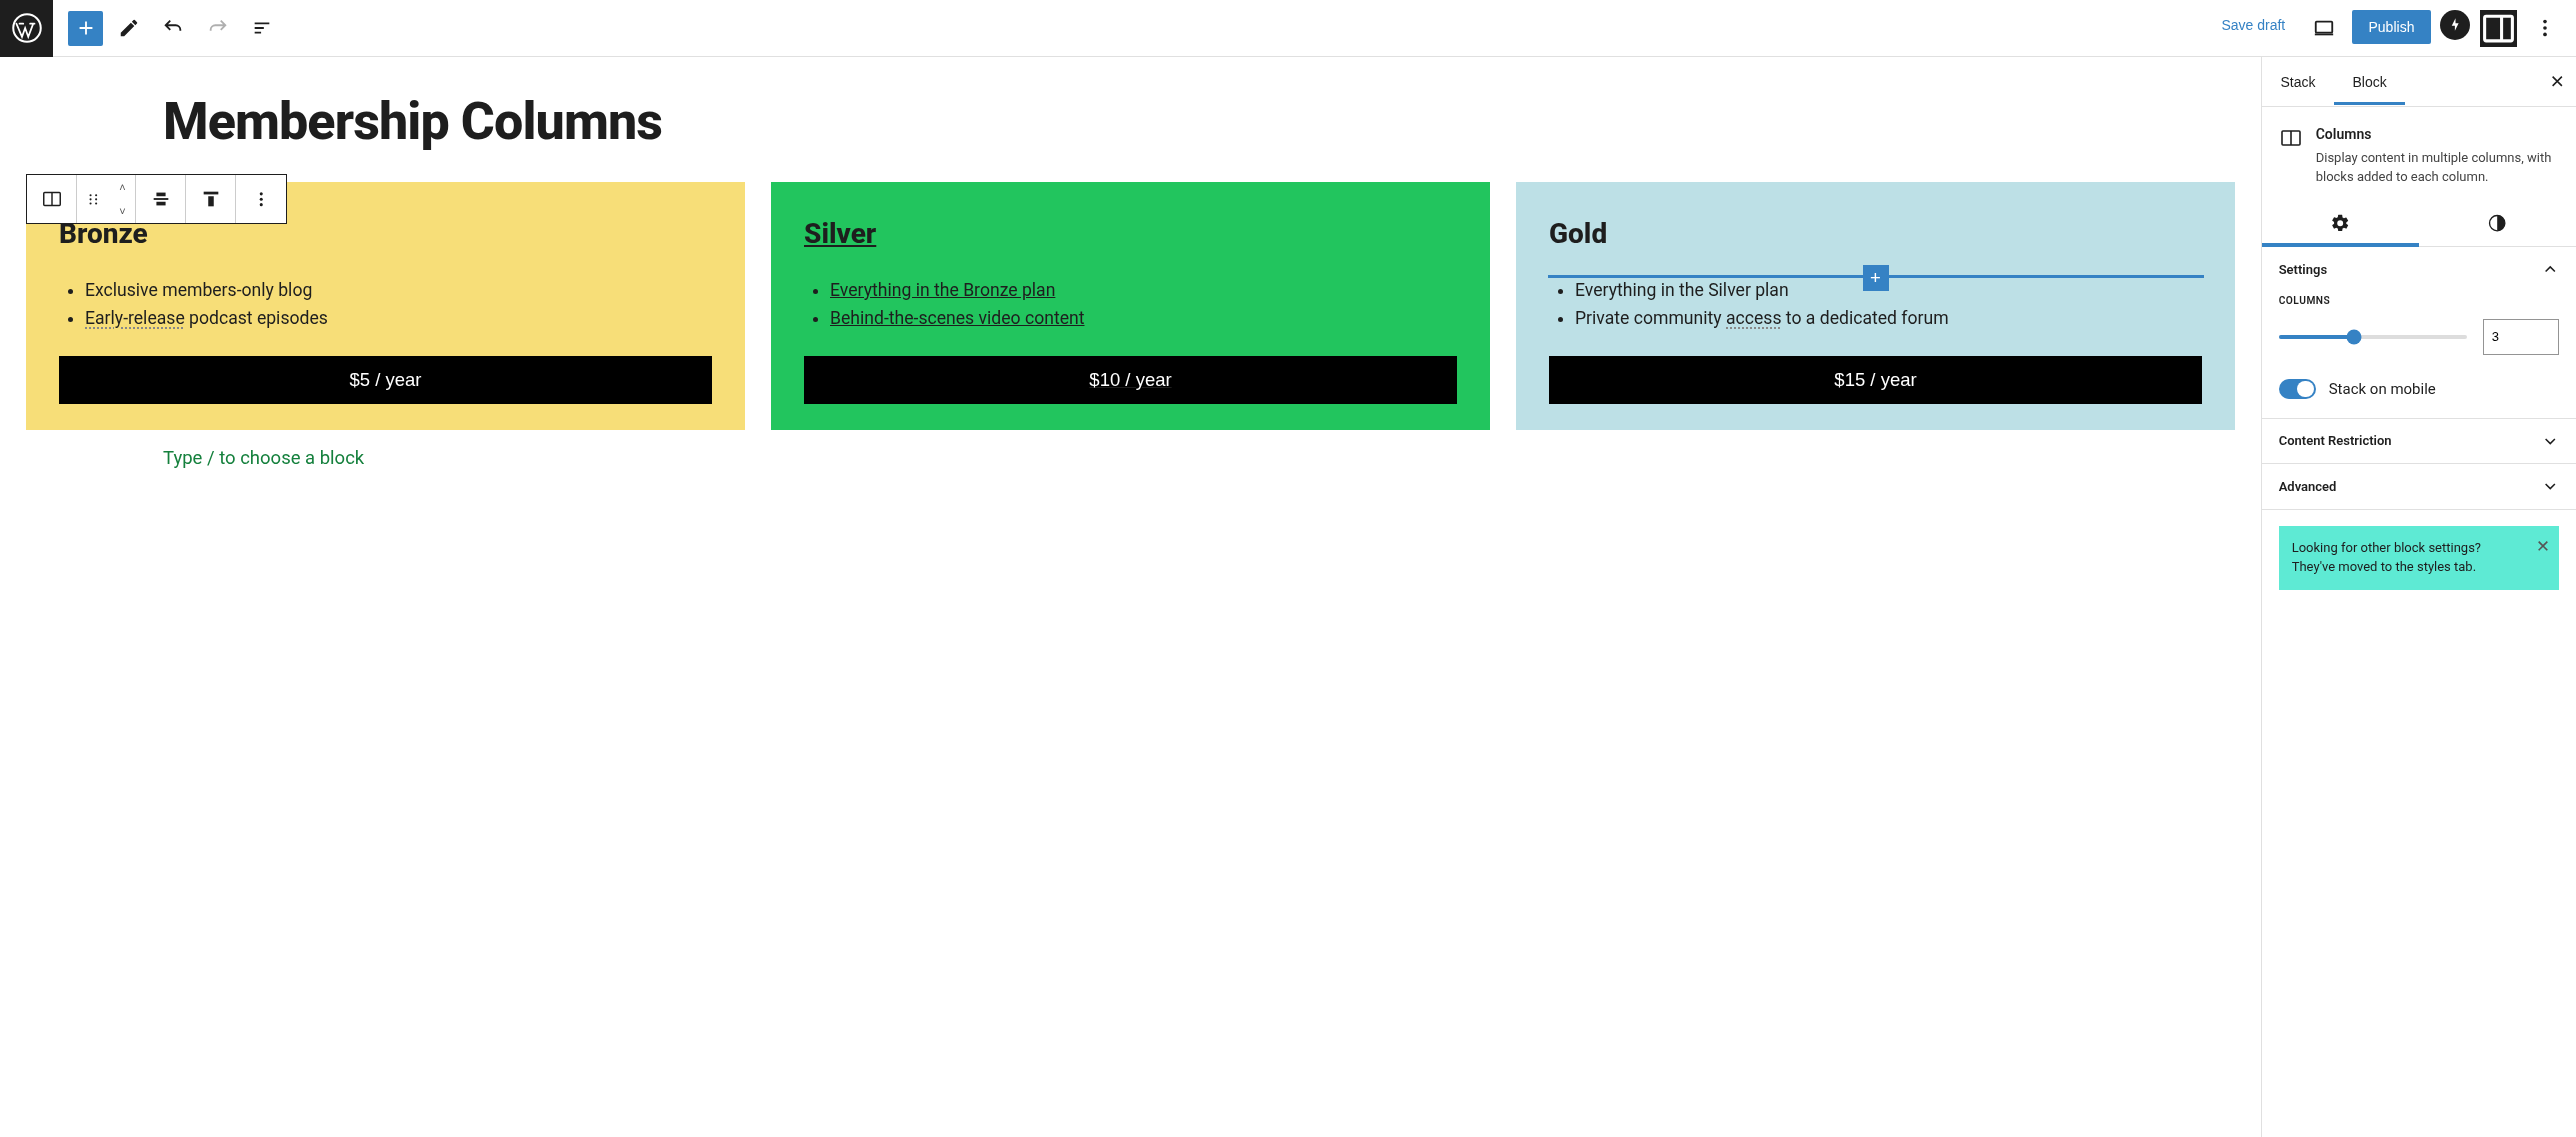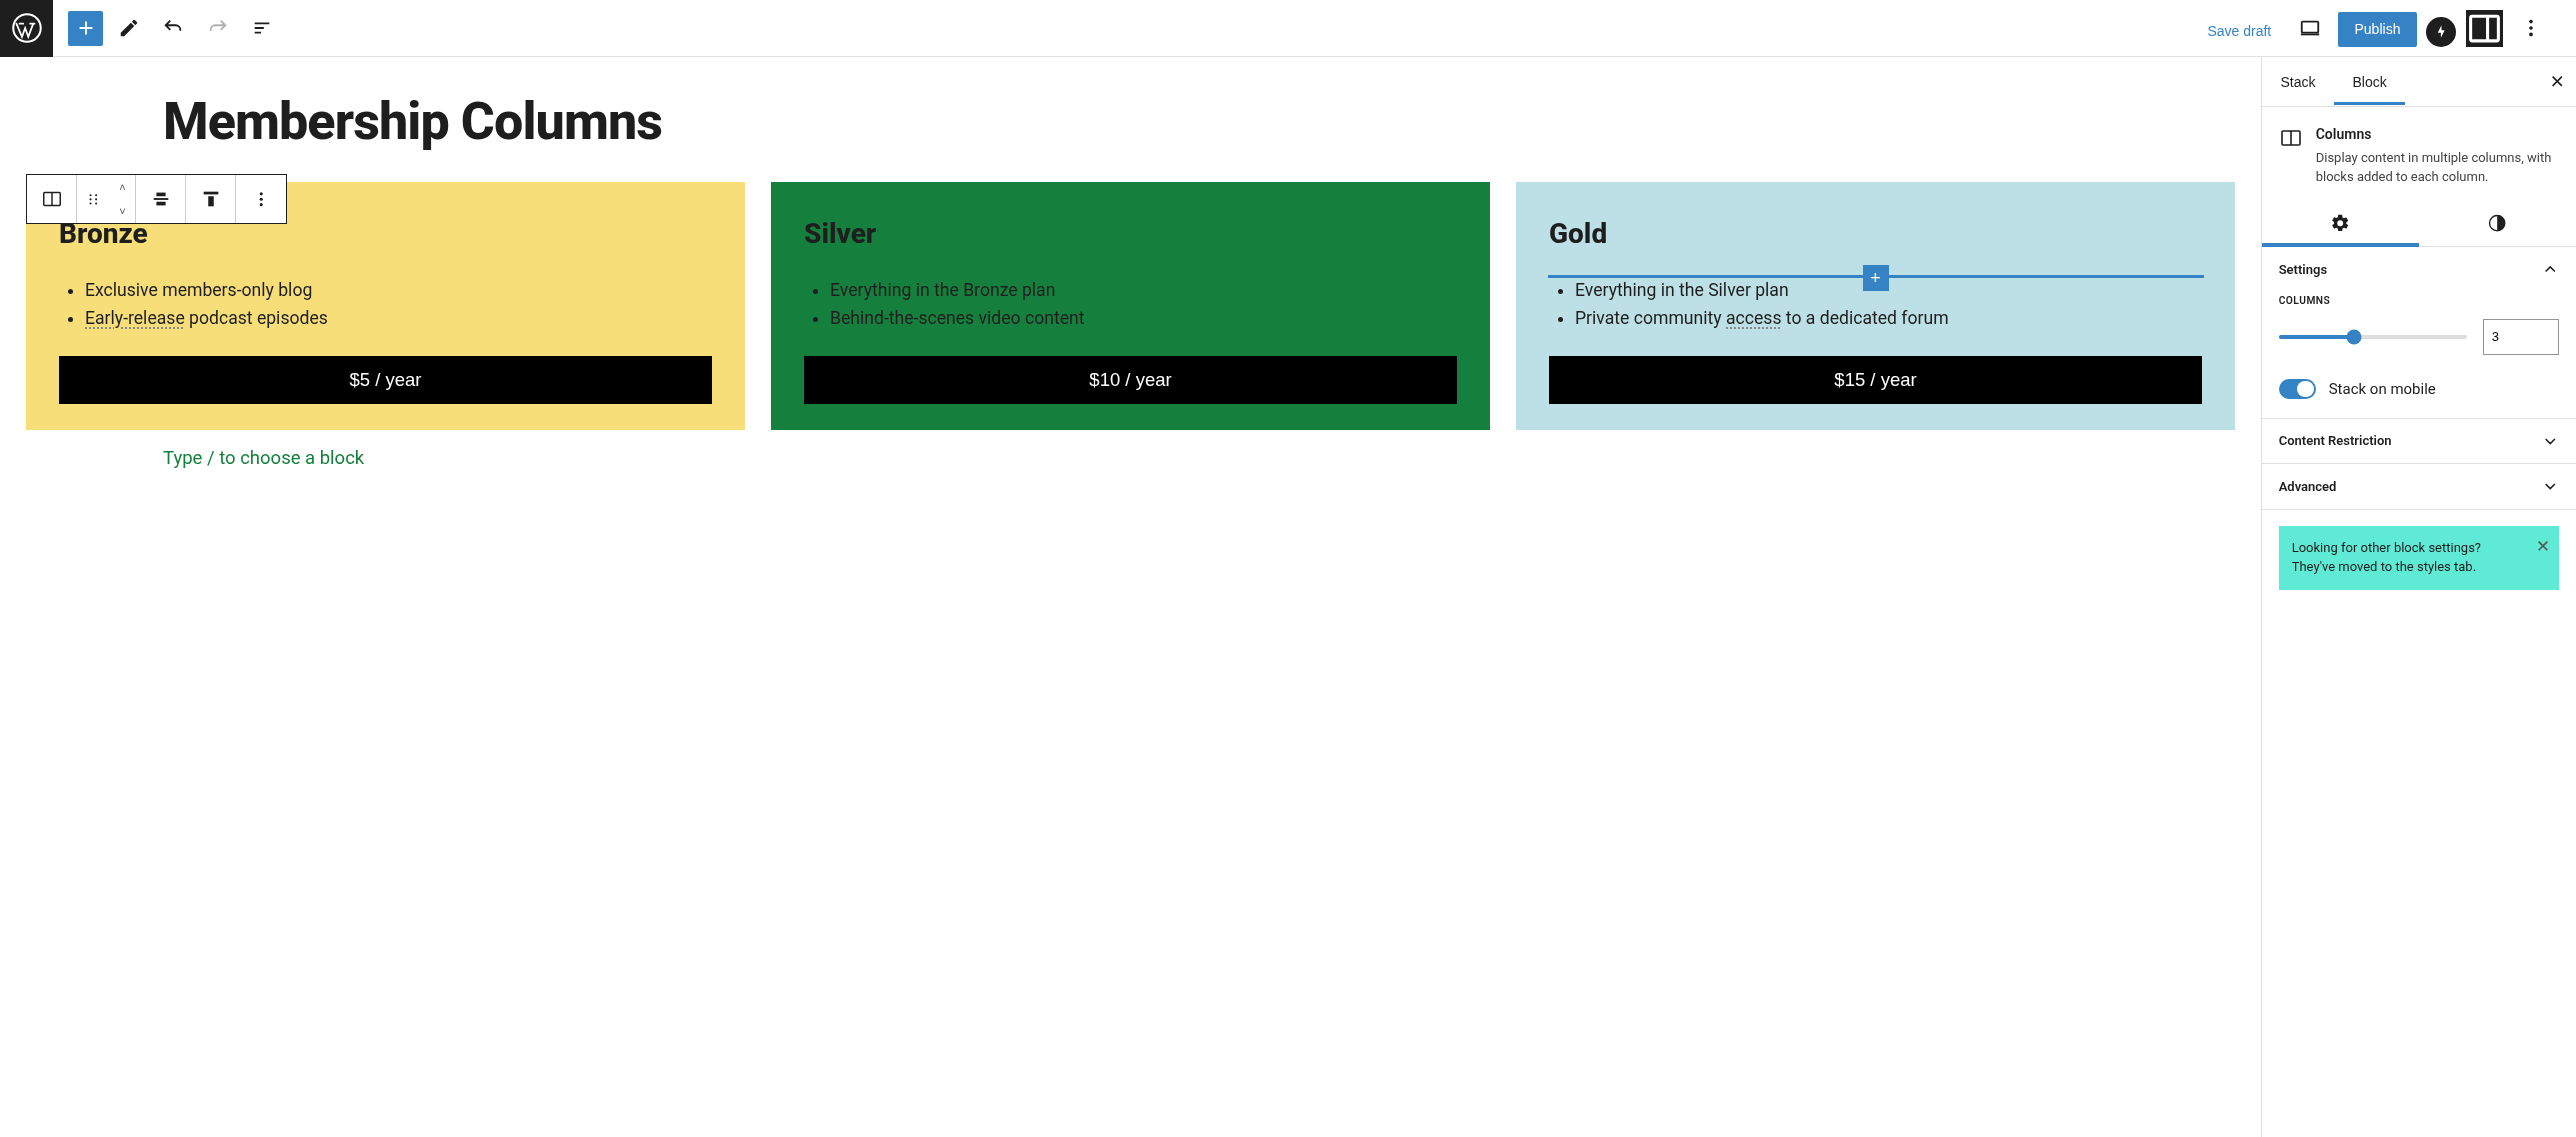--- a/index.html
+++ b/index.html
@@ -4,21 +4,21 @@
 <style>
 * { box-sizing: border-box; margin: 0; padding: 0; }
 body { font-family: -apple-system, BlinkMacSystemFont, "Segoe UI", Roboto, sans-serif; background: #fff; color: #1e1e1e; overflow: hidden; }
 .app { display: flex; flex-direction: column; height: 100vh; }
 
 
 .topbar { display: flex; align-items: center; height: 57px; border-bottom: 0.9px solid #e0e0e0; background: #fff; }
 .wp-logo { width: 53px; height: 57px; background: #1e1e1e; display: flex; align-items: center; justify-content: center; }
 .wp-logo svg { width: 30px; height: 30px; }
 .topbar-left { display: flex; align-items: center; gap: 7.4px; padding-left: 15px; }
-.topbar-right { margin-left: auto; display: flex; align-items: flex-end; gap: 9.3px; padding-right: 27px; }
+.topbar-right { margin-left: auto; display: flex; align-items: flex-start; gap: 9.3px; padding-right: 13px; }
 .icon-btn { width: 37px; height: 37px; display: flex; align-items: center; justify-content: center; border: none; background: transparent; cursor: pointer; border-radius: 1.9px; }
 .icon-btn svg { width: 22px; height: 22px; }
 .icon-btn.primary { background: #3582c4; color: #fff; width: 35px; height: 35px; }
 .icon-btn.disabled { opacity: 0.35; cursor: default; }
 .save-draft { color: #3582c4; font-size: 14px; text-decoration: none; background:none; border:none; cursor:pointer; padding: 7.4px 11px; }
 .publish-btn { background: #3582c4; color: #fff; border: none; padding: 9.3px 16.7px; font-size: 14px; cursor: pointer; border-radius: 1.9px; }
 .sidebar-toggle { background: #1e1e1e; color:#fff; border:none; width:37px; height:37px; display:flex; align-items:center; justify-content:center; cursor:pointer; }
 .circle-b { width: 30px; height: 30px; border-radius: 50%; background: #1e1e1e; color:#fff; display:flex; align-items:center; justify-content:center; font-weight:bold; font-size: 13px; }
 
 
@@ -32,21 +32,21 @@
 .bt-sep { border-right: 0.9px solid #ccc; }
 .bt-w40 { width: 50px; }
 .bt-w30 { width: 33px; }
 .bt-move { display:flex; flex-direction:column; width: 26px; }
 .bt-move button { flex:1; border:none; background:#fff; cursor:pointer; display:flex; align-items:center; justify-content:center; font-size:11px; color:#555; }
 
 
 .cols { display: flex; gap: 26px; }
 .card { flex: 1; padding: 35px 33px 26px 33px; }
 .card.bronze { background: #f7de78; }
-.card.silver { background: #15803d; }
+.card.silver { background: #22c55e; text-decoration: underline; }
 .card.gold { background: #bde0e6; position: relative; }
 .card h2 { font-size: 28px; font-weight: 800; margin-bottom: 26px; color: #1e1e1e; }
 .card ul { list-style: disc; padding-left: 26px; margin-bottom: 24px; font-size: 17.6px; line-height: 1.6; }
 .card .price-btn { display:block; width: 100%; background: #000; color: #fff; text-align: center; padding: 13px 0; font-size: 18.5px; border:none; cursor:pointer; }
 .dotted { text-decoration: underline dotted; text-decoration-color: #888; text-underline-offset: 3.7px; }
 
 .inserter-line { position:absolute; left: 31.5px; right: 31.5px; top: 93px; height: 3.7px; background: #3582c4; }
 .inserter-btn { position:absolute; left: 50%; top: 83px; transform: translateX(-50%); width: 26px; height: 26px; background:#3582c4; color:#fff; display:flex; align-items:center; justify-content:center; font-size:18.5px; border:none; cursor:pointer; }
 
 .type-hint { color: #15803d; font-size: 18.5px; margin-top: 16.7px; margin-left: 137px; }

